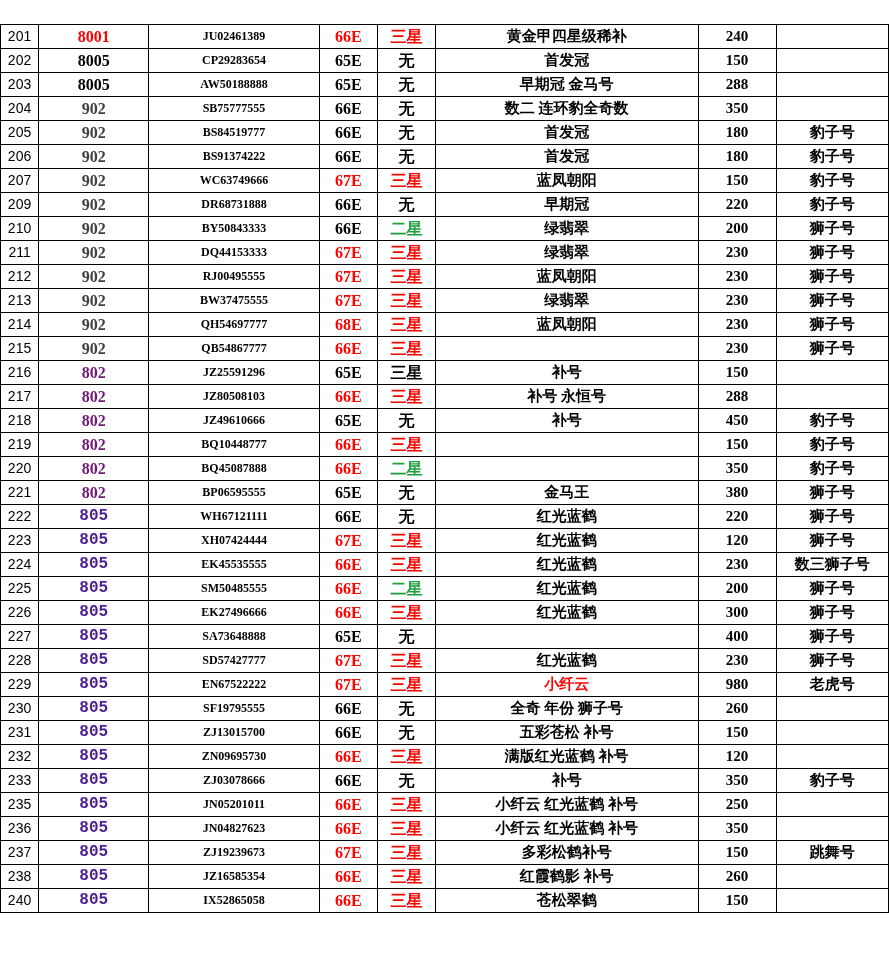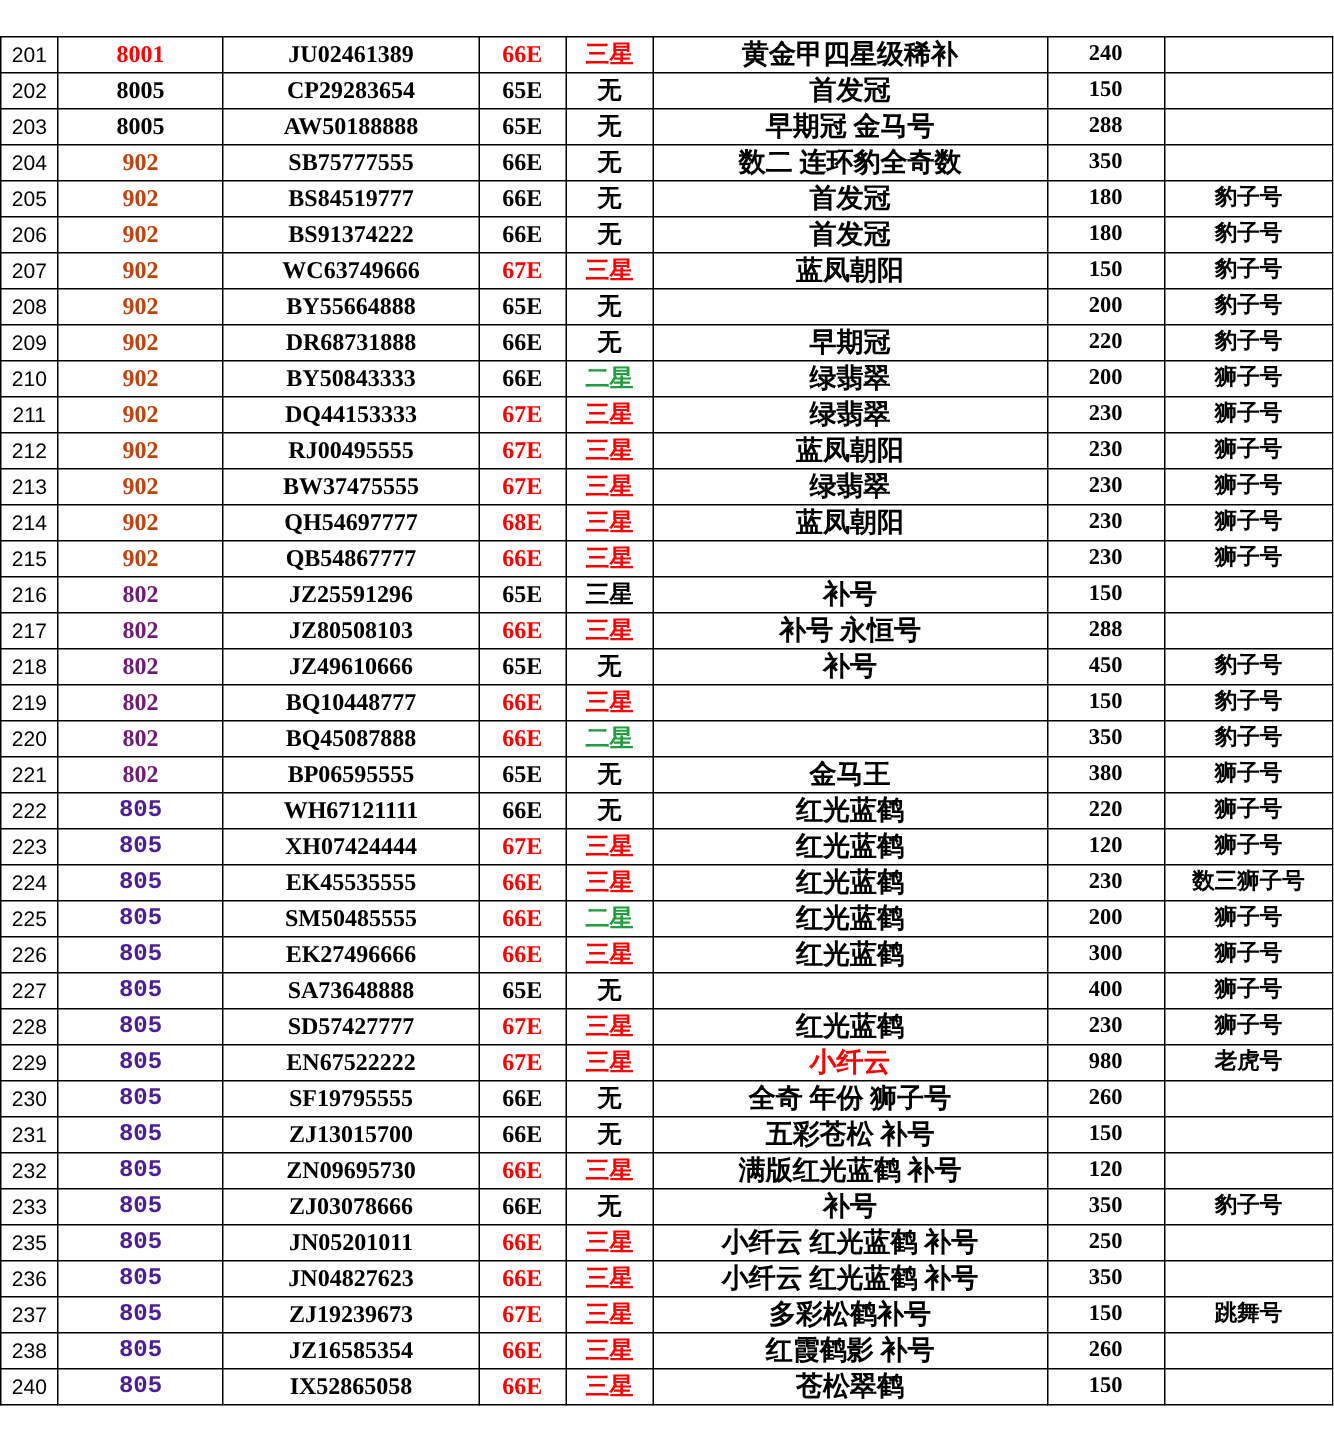--- a/index.html
+++ b/index.html
@@ -21,29 +21,29 @@
   col.c1{width:110px;}
   col.c2{width:170px;}
   col.c3{width:58px;}
   col.c4{width:58px;}
   col.c5{width:262px;}
   col.c6{width:78px;}
   col.c7{width:112px;}
 
   .idx{font-family:"Liberation Sans","DejaVu Sans",sans-serif;font-weight:normal;font-size:14px;color:#000;}
   .code{font-size:16px;}
-  .num{font-size:16px;letter-spacing:0px;}
+  .num{font-size:12px;letter-spacing:0px;}
   .price{font-size:15px;}
   .note{font-size:15px;}
-  .desc{font-size:18px;}
+  .desc{font-size:15px;}
 
   
   .k-black{color:#000000;}
   .k-red{color:#ff0000;}
-  .k-cyan{color:#c2410c;}
+  .k-cyan{color:#404040;}
   .k-green{color:#701a75;}
   .k-orange{color:#4c1d95;font-family:Liberation Mono, monospace;}
 
   .s-red{color:#ff0000;}
   .s-green{color:#1f9e3e;}
   .s-black{color:#000000;}
 
   .e-red{color:#ff0000;}
   .e-black{color:#000000;}
 </style>
@@ -127,30 +127,20 @@
           <td class="idx">207</td>
           <td class="code k-cyan">902</td>
           <td class="num k-black">WC63749666</td>
           <td class="code e-red">67E</td>
           <td class="code s-red">三星</td>
           <td class="desc">蓝凤朝阳</td>
           <td class="price">150</td>
           <td class="note">豹子号</td>
         </tr>
         <tr>
-          <td class="idx">208</td>
-          <td class="code k-cyan">902</td>
-          <td class="num k-black">BY55664888</td>
-          <td class="code e-black">65E</td>
-          <td class="code s-black">无</td>
-          <td class="desc"></td>
-          <td class="price">200</td>
-          <td class="note">豹子号</td>
-        </tr>
-        <tr>
           <td class="idx">209</td>
           <td class="code k-cyan">902</td>
           <td class="num k-black">DR68731888</td>
           <td class="code e-black">66E</td>
           <td class="code s-black">无</td>
           <td class="desc">早期冠</td>
           <td class="price">220</td>
           <td class="note">豹子号</td>
         </tr>
         <tr>

